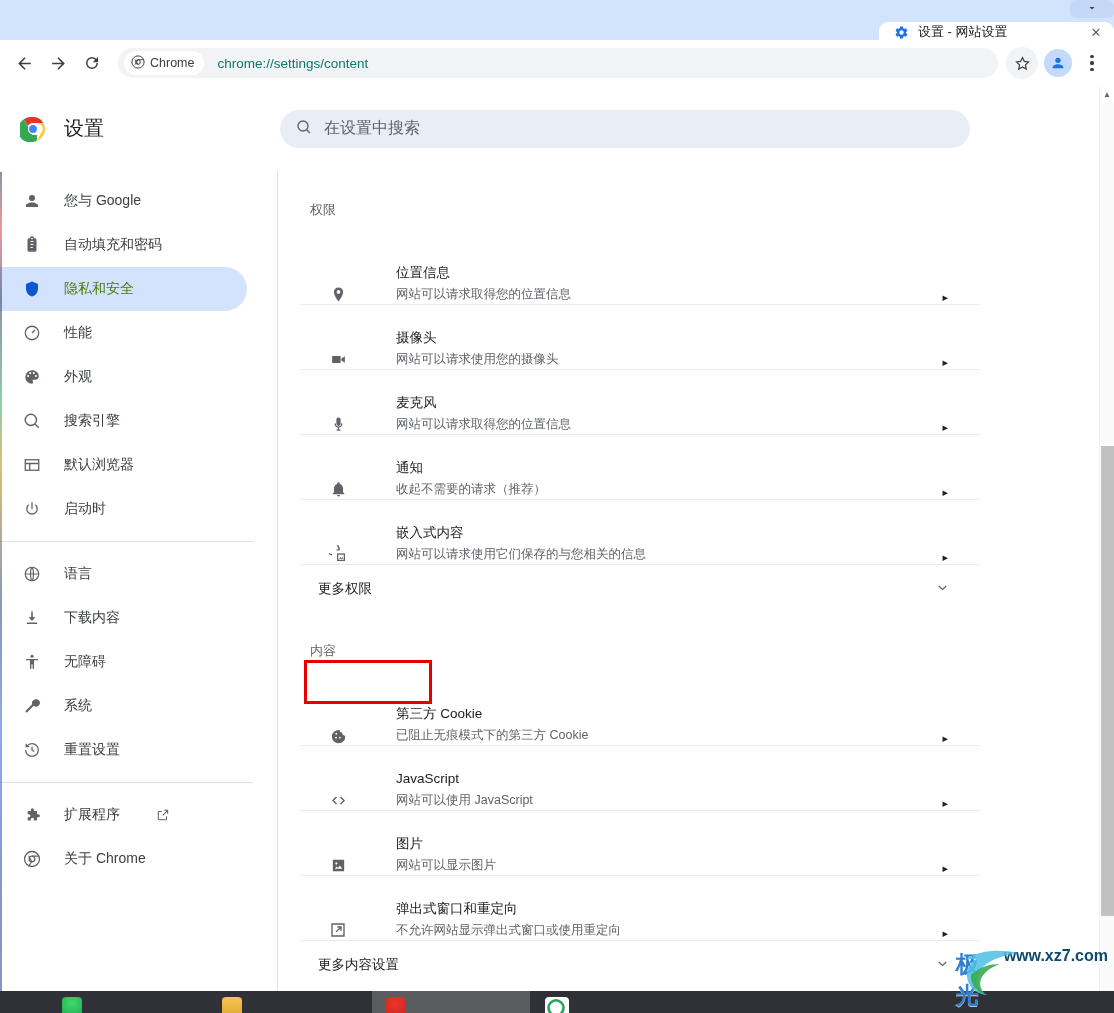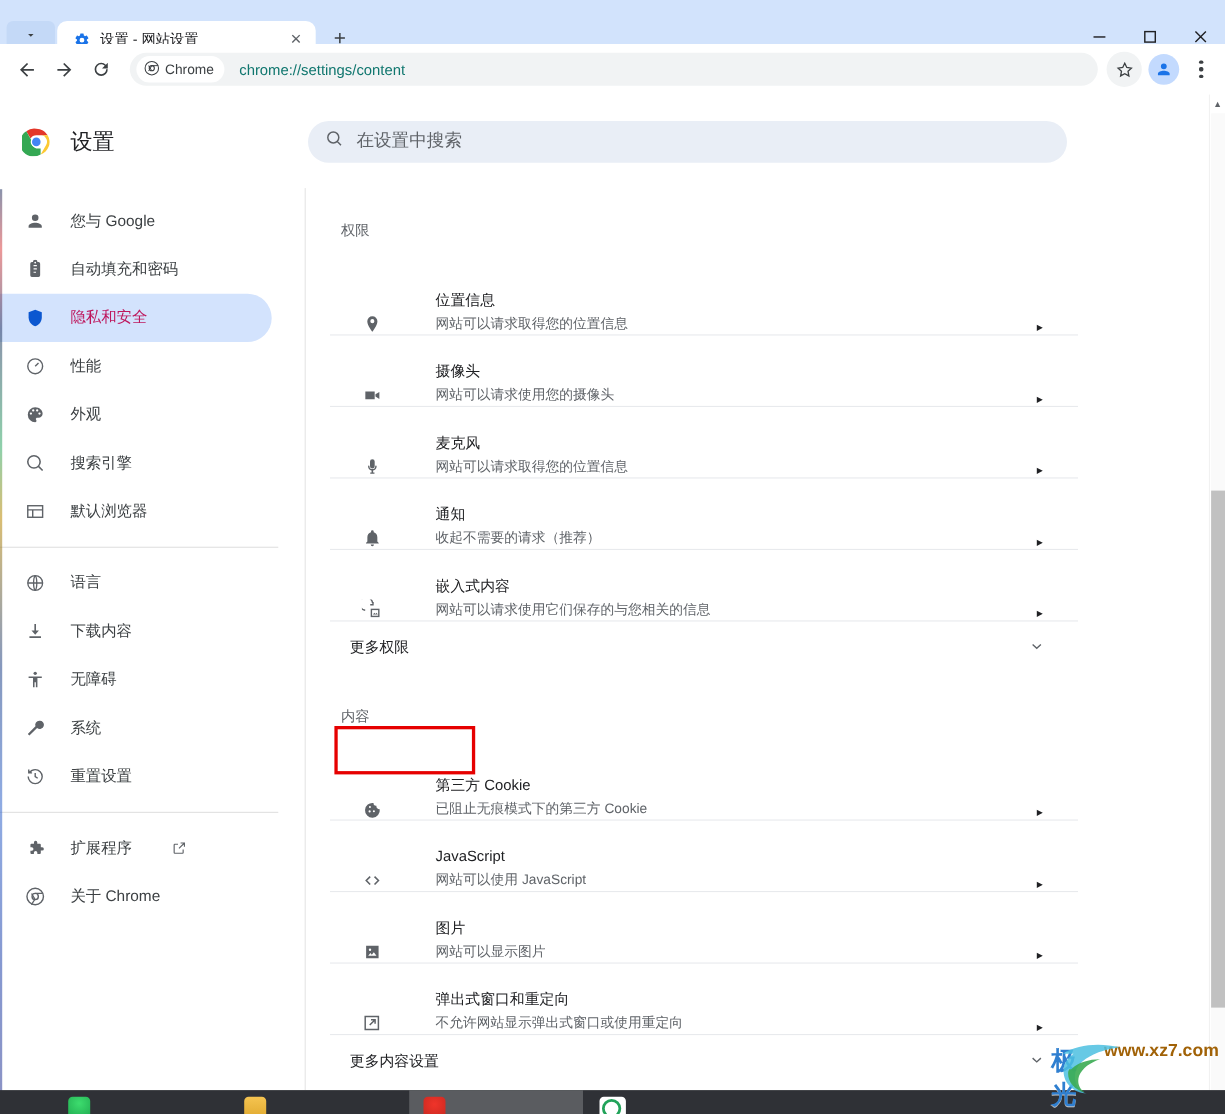--- a/index.html
+++ b/index.html
@@ -10,21 +10,21 @@
     background: #fff;
   }
 
   
   #window { position: relative; width: 1114px; height: 1013px; background:#fff; }
 
   
   .tabstrip {
     position: absolute; left:0; top:0; width:1114px; height:53px;
     background:#d2e3fc;
-    display:flex; align-items:flex-end;
+    display:flex; align-items:flex-end;flex-direction:column;
   }
   .tabsearch {
     width:44px; height:30px; margin-left:6px; margin-bottom:4px;
     display:flex; align-items:center; justify-content:center;
     border-radius:6px; background:#c4d9f7;
   }
   .tab {
     position:relative;
     height:34px; width:235px; margin-left:2px;
     background:#fff;
@@ -104,21 +104,21 @@
     position:absolute; left:0; top:85px; width:278px; height:820px;
     background:#fff; border-right:1px solid #e0e0e0; padding-top:8px;
   }
   .nav-item {
     display:flex; align-items:center; gap:22px;
     height:44px; padding-left:22px;
     margin-right:30px; border-radius:0 22px 22px 0;
     color:#3c4043; font-size:14px;
   }
   .nav-item .ico { width:20px;height:20px;display:flex;align-items:center;justify-content:center;flex:0 0 20px; }
-  .nav-item.active { background:#d3e3fd; color:#be185d; }
+  .nav-item.active { background:#d3e3fd; color:#4d7c0f; }
   .nav-item.active .ico svg { fill:#0b57d0; }
   .nav-sep { height:1px; background:#e0e0e0; margin:10px 24px 10px 0; }
   .ext-ico { margin-left:14px; display:flex; align-items:center; }
 
   
   .main {
     position:absolute; left:278px; top:85px; width:812px; height:820px;
     background:#fff; overflow:hidden;
   }
   .card {
@@ -171,21 +171,21 @@
     opacity:.55; }
 
   
   .watermark {
     position:absolute; right:6px; bottom:2px; width:140px; height:62px;
     display:flex; flex-direction:row; align-items:flex-start;
     justify-content:flex-end; pointer-events:none; z-index:9;
   }
   .wm-line1 { font-size:23px; font-weight:bold; color:#2f7fd0; letter-spacing:1px;
     text-shadow:0 1px 0 rgba(255,255,255,.7); margin-left:24px; }
-  .wm-line2 { font-size:16px; font-weight:bold; color:#a16207; margin-left:24px; margin-top:-2px; }
+  .wm-line2 { font-size:16px; font-weight:bold; color:#0c4a6e; margin-left:24px; margin-top:-2px; }
   .wm-swoosh { position:absolute; left:-4px; bottom:6px; }
 
   
   .taskbar {
     position:absolute; left:0; bottom:0; width:1114px; height:22px;
     background:#2f3136;
   }
   .tb-seg { position:absolute; top:0; height:22px; background:#5a5c60; }
   .tb-ico { position:absolute; bottom:-4px; width:20px; height:20px; border-radius:4px; }
 </style>
@@ -372,20 +372,28 @@
       <div class="nav-item">
         <span class="ico">
           <svg width="18" height="18" viewBox="0 0 24 24">
               <rect x="3" y="5" width="18" height="14" fill="none" stroke="#5f6368" stroke-width="1.7"></rect>
               <path d="M3 10h18M9 10v9" stroke="#5f6368" stroke-width="1.7"></path>
             </svg>
         </span>
         <span>默认浏览器</span>
       </div>
 
+      <div class="nav-item">
+        <span class="ico">
+          <svg width="18" height="18" viewBox="0 0 24 24">
+              <path fill="none" stroke="#5f6368" stroke-width="1.7" d="M12 3v9M7.5 6.3a7 7 0 109 0"></path>
+            </svg>
+        </span>
+        <span>启动时</span>
+      </div>
 
       <div class="nav-sep"></div>
 
       <div class="nav-item">
         <span class="ico">
           <svg width="18" height="18" viewBox="0 0 24 24">
               <circle cx="12" cy="12" r="9" fill="none" stroke="#5f6368" stroke-width="1.6"></circle>
               <path d="M3 12h18M12 3c2.6 3 2.6 15 0 18M12 3c-2.6 3-2.6 15 0 18" fill="none" stroke="#5f6368" stroke-width="1.6"></path>
             </svg>
         </span>

